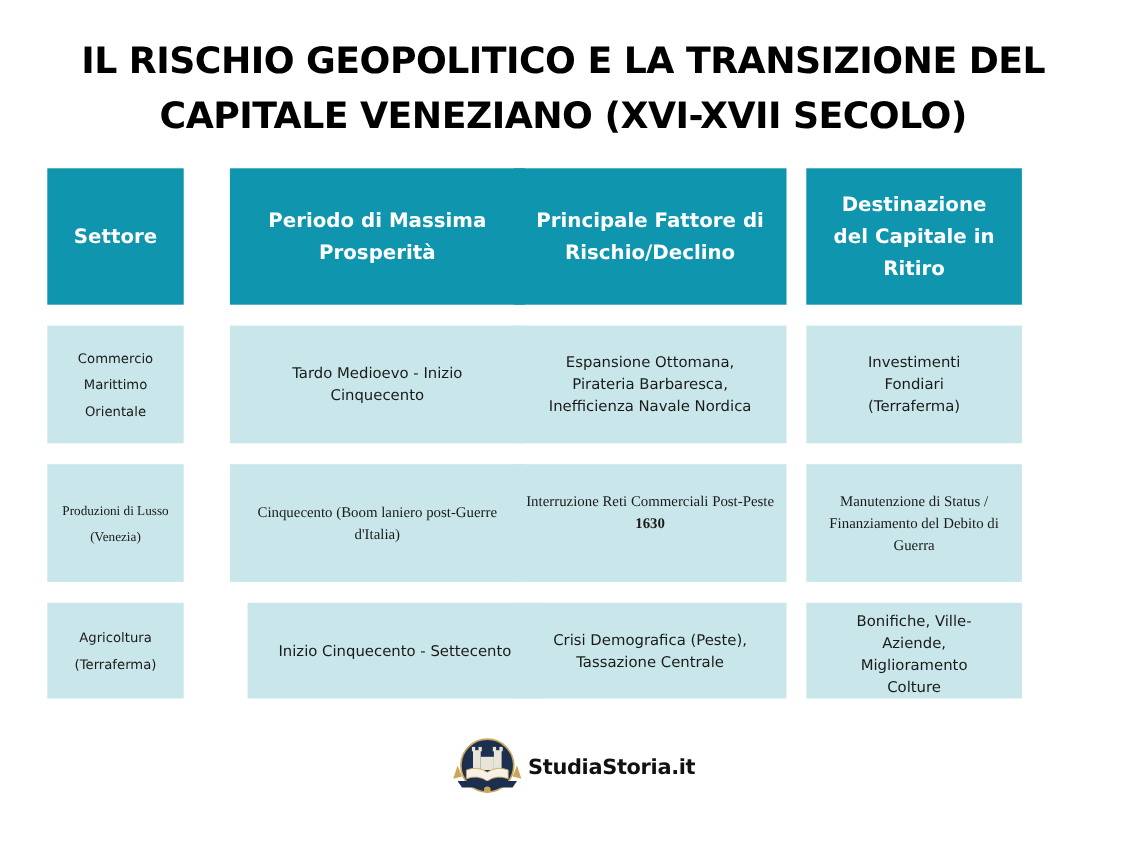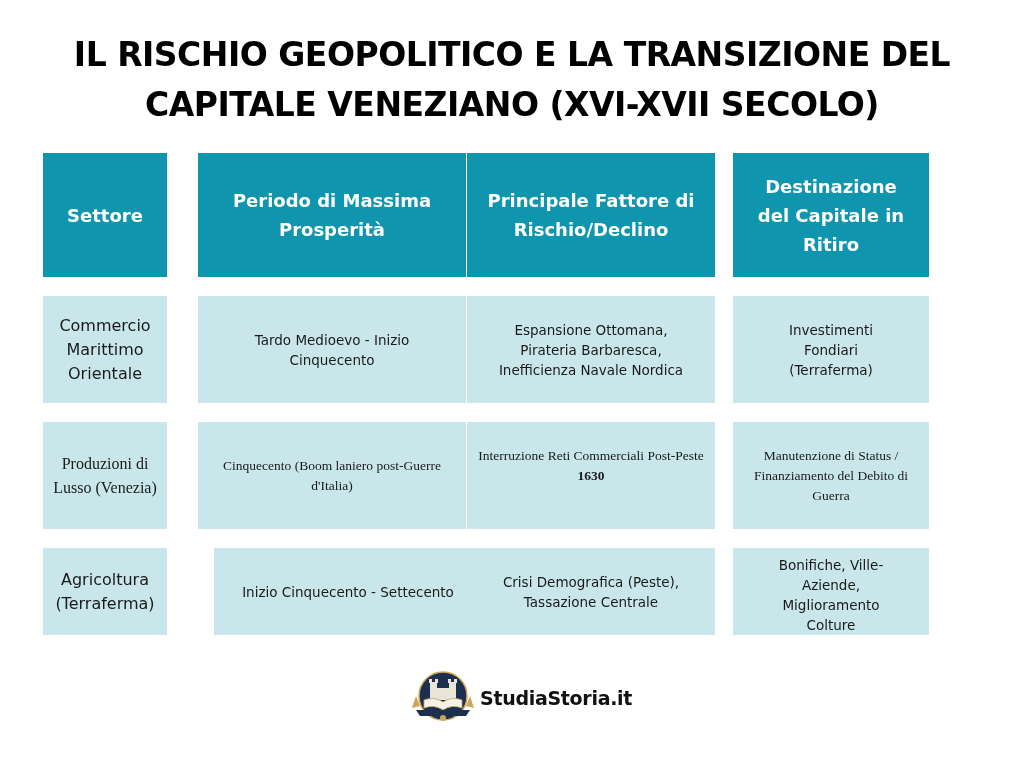--- a/index.html
+++ b/index.html
@@ -12,23 +12,23 @@
     font-family: "DejaVu Sans", sans-serif; font-weight: bold; font-size: 33px;
     line-height: 50px; letter-spacing: -0.5px; color: #000;
   }
   .title span { display: block; }
   .cell {
     position: absolute; display: flex; align-items: center; justify-content: center;
     text-align: center; box-sizing: border-box; padding: 0 10px;
   }
   .hdr { background: #0f95ad; color: #ffffff; font-weight: bold; font-size: 18px; line-height: 29px; }
   .body-cell { background: #c9e7ea; color: #1a1a1a; font-size: 13.5px; line-height: 20px; }
-  .first-col { font-size: 16px; line-height: 24px; }
+  .first-col { font-size: 12px; line-height: 24px; }
   .c1 { left: 43px; width: 124px; }
-  .c2 { left: 198px; width: 268px; }
+  .c2 { left: 209px; width: 268px; }
   .c3 { left: 467px; width: 248px; }
   .c4 { left: 733px; width: 196px; }
   .r0 { top: 153px; height: 124px; }
   .r1 { top: 296px; height: 107px; }
   .r2 { top: 422px; height: 107px; font-family: Liberation Serif, serif; }
   .r3 { top: 548px; height: 87px; }
   .bold { font-weight: bold; }
   .logo {
     position: absolute; left: 410px; top: 668px; display: flex; align-items: center; justify-content: space-between;
   }

